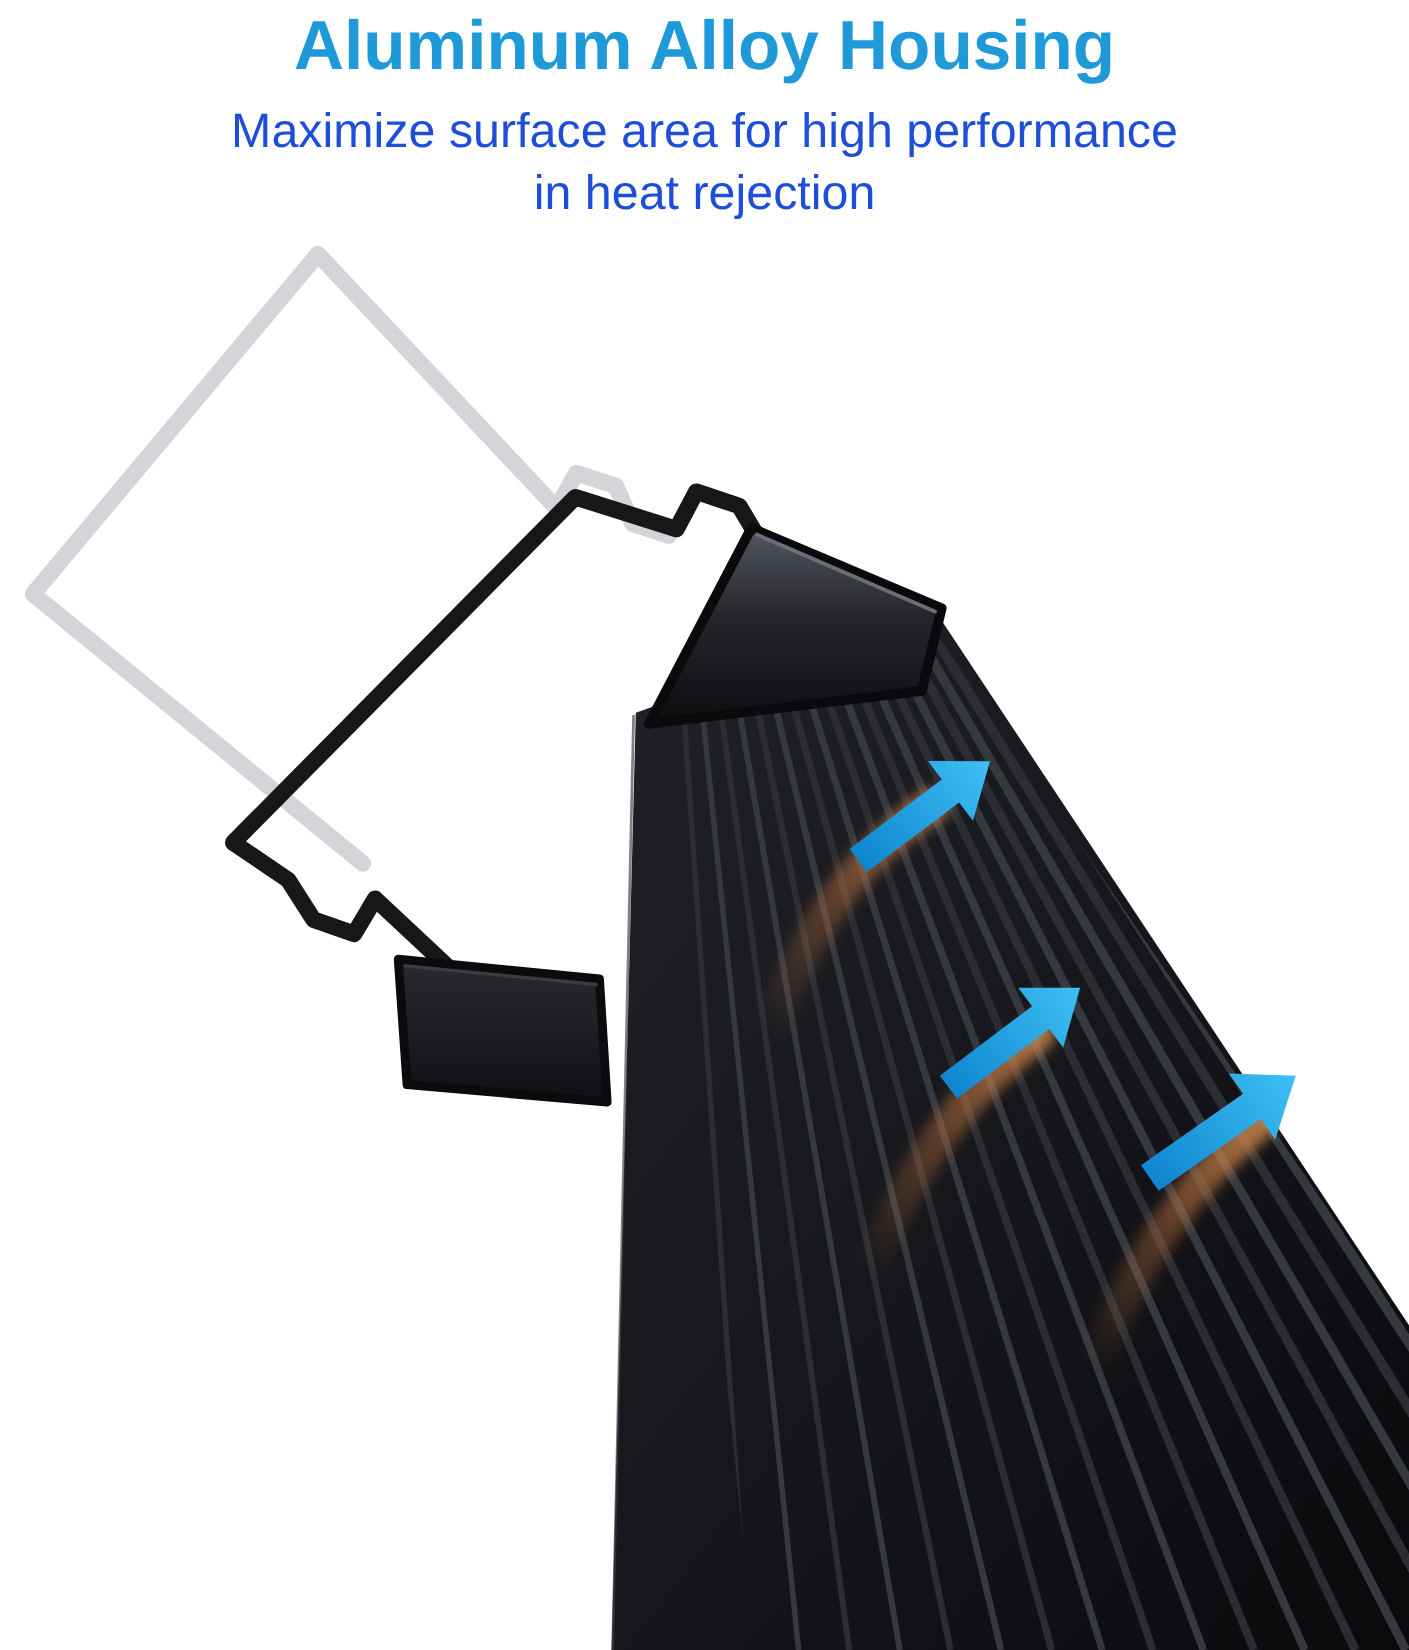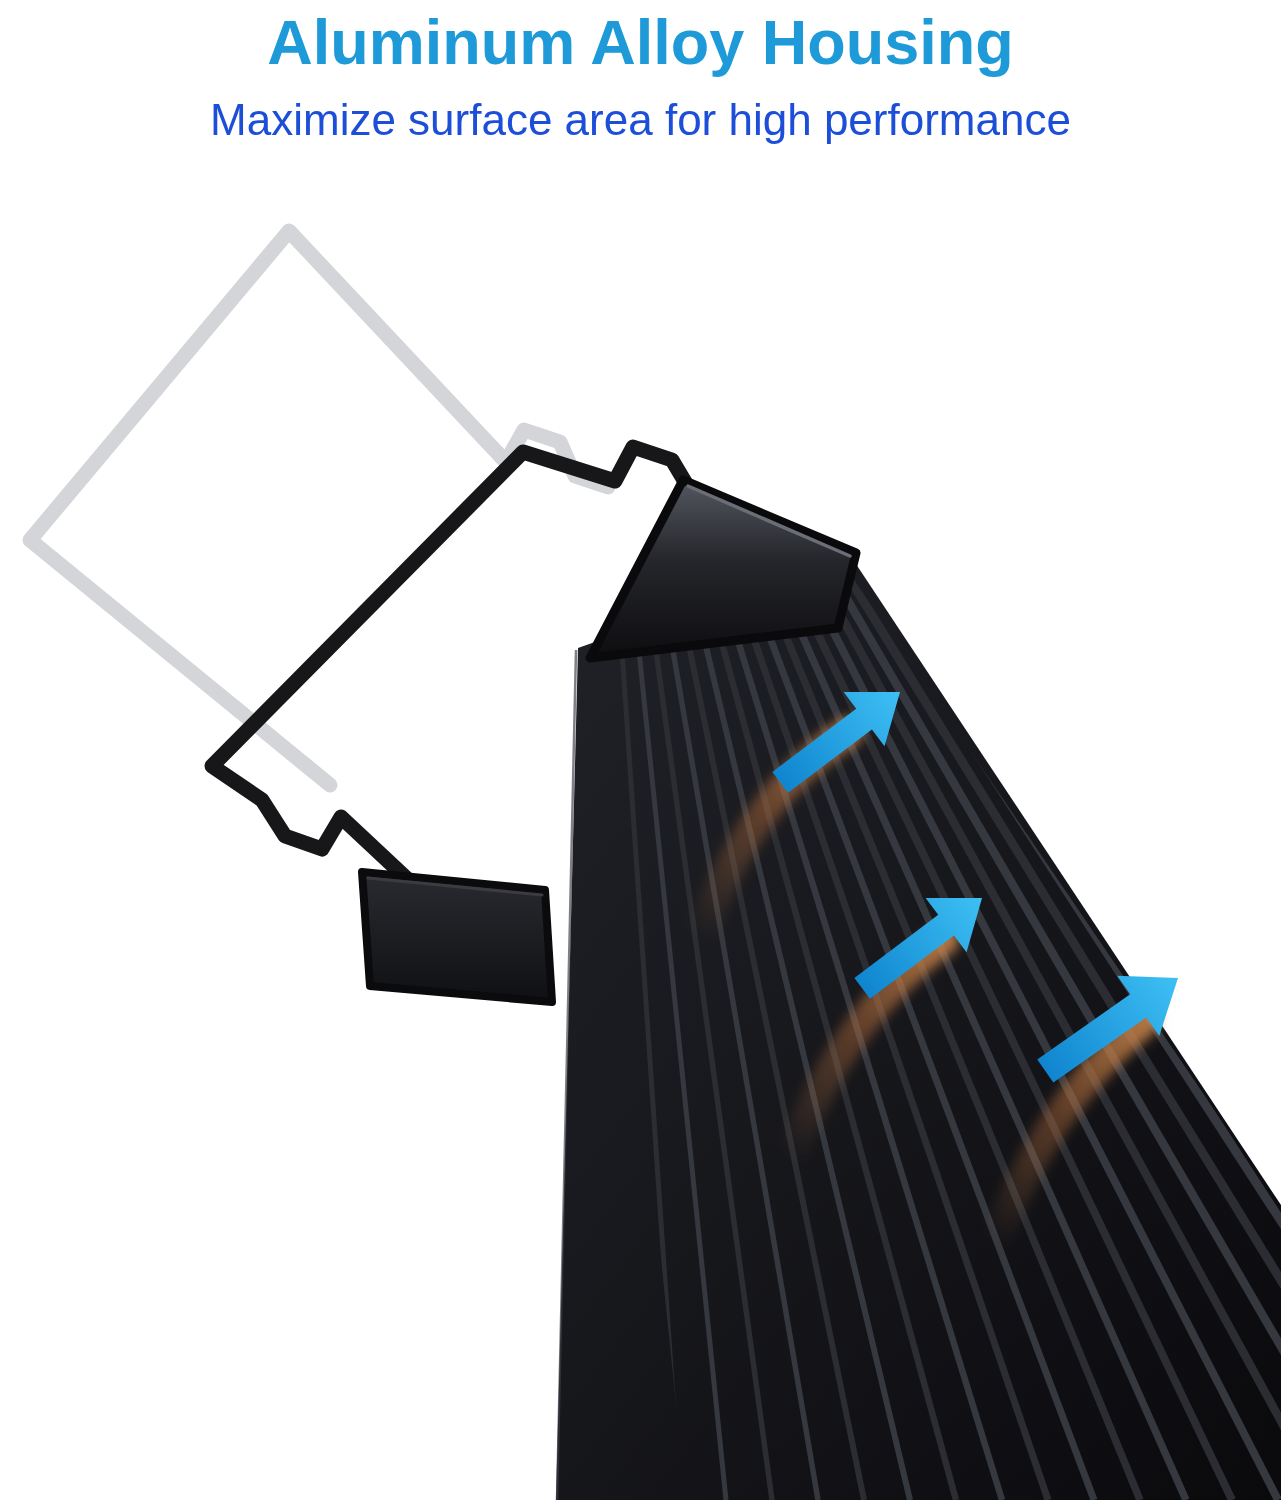--- a/index.html
+++ b/index.html
@@ -38,20 +38,21 @@
 </style>
 </head>
 <body>
 
 <div id="stage">
 
   <div class="header">
     <h1 class="headline">Aluminum Alloy Housing</h1>
     <p class="subtitle">
       <span>Maximize surface area for high performance</span>
+      <span>in heat rejection</span>
     </p>
   </div>
 
   <svg id="scene" viewBox="0 0 1281 1500" role="img" aria-label="Finned aluminum LED light housing with adjustable mounting brackets and rising heat arrows">
     <defs>
       <linearGradient id="bodyGrad" x1="0" y1="0" x2="1" y2="1">
         <stop offset="0" stop-color="#212228"></stop>
         <stop offset="1" stop-color="#0a0a0d"></stop>
       </linearGradient>
       <linearGradient id="capGrad" x1="0" y1="0" x2="0" y2="1">

